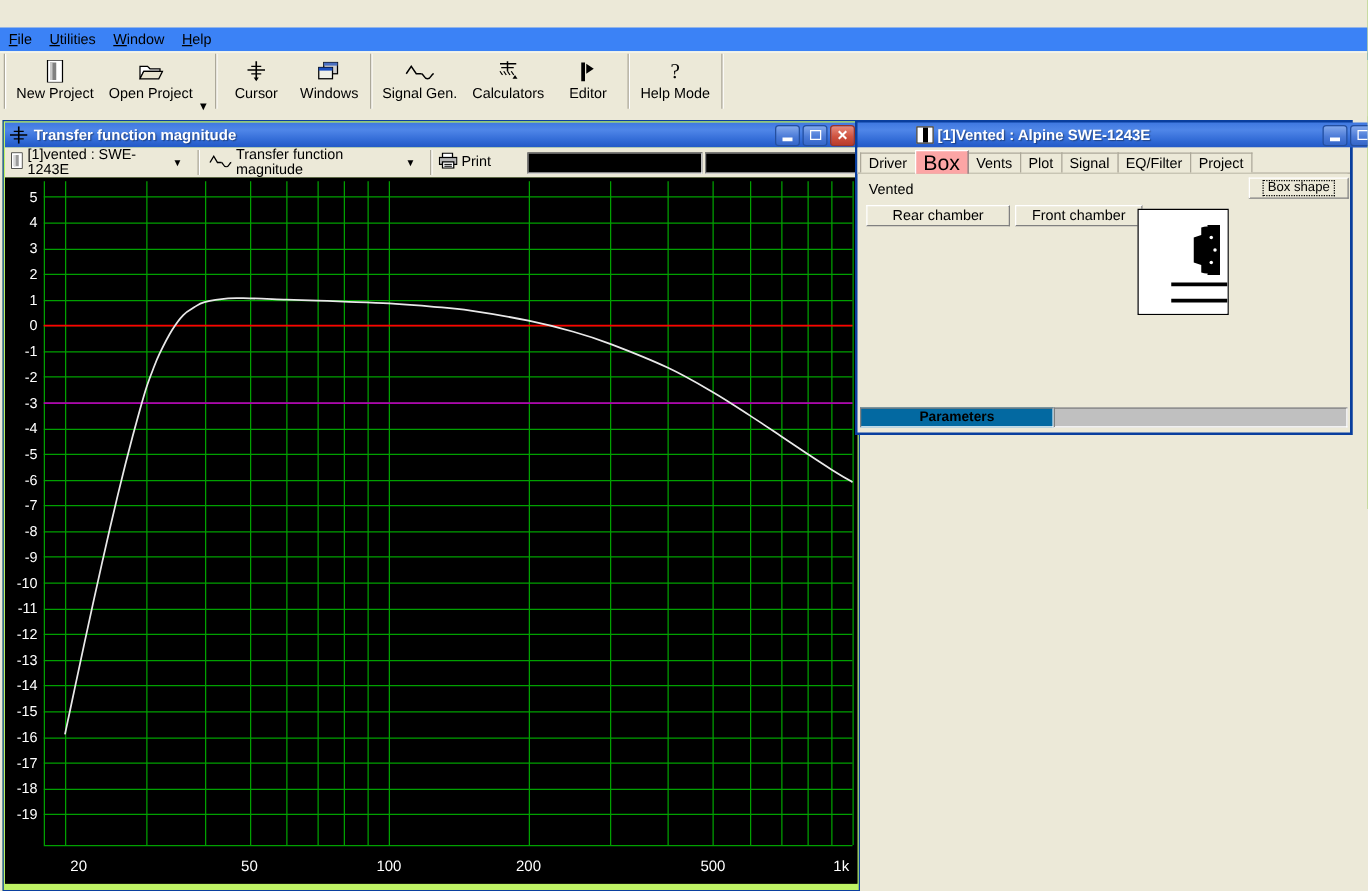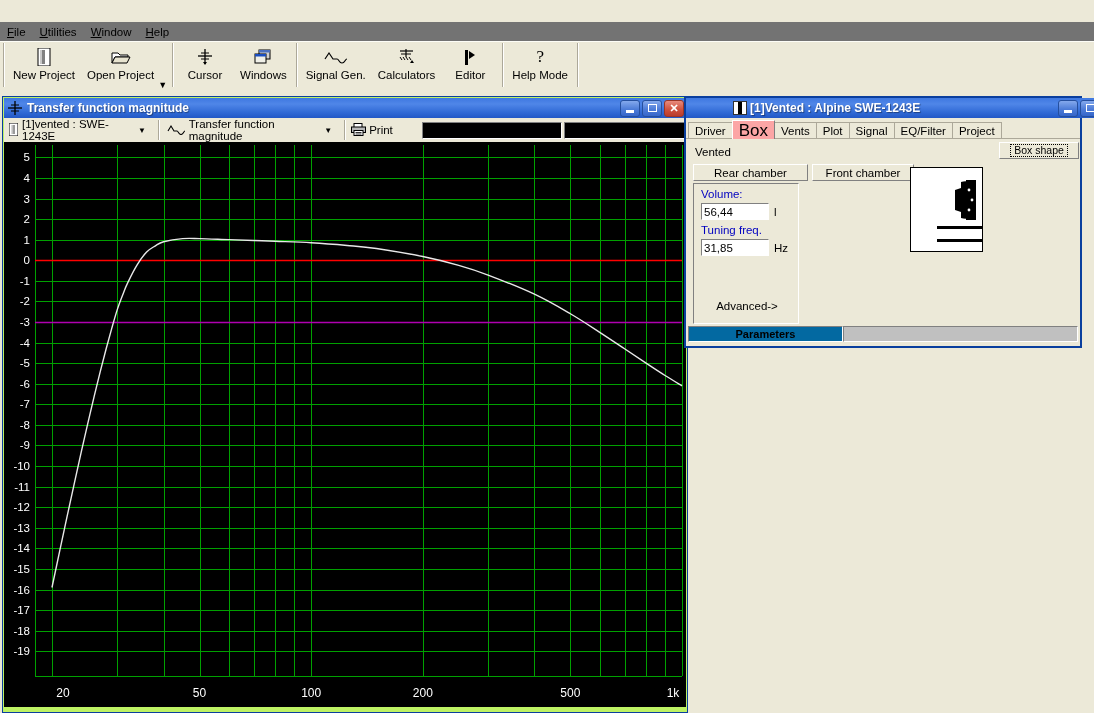--- a/index.html
+++ b/index.html
@@ -33,21 +33,21 @@
       radial-gradient(circle at 12px 10px,#e2e6ea 1.2px,transparent 1.4px);
     box-sizing:border-box;
   }
   #app-titlebar .ttl{
     color:#fff;font-weight:bold;font-size:12.5px;letter-spacing:.1px;
     text-shadow:1px 1px 1px rgba(0,0,0,.45);
   }
   
   #app-menubar{
     position:absolute;left:0;top:22px;width:1094px;height:19px;
-    background:#737373;
+    background:#3b82f6;
     display:flex;align-items:center;
     border-bottom:7px solid #0f766e;
   }
   #app-menubar .mi{
     padding:2px 7px 2px 7px;font-size:11.5px;color:#000;cursor:default;
   }
   #app-menubar .mi u{text-decoration:underline;}
   
   #app-toolbar{
     position:absolute;left:0;top:41px;width:1094px;height:51px;
@@ -497,33 +497,20 @@
 
       <div id="tabpane">
         <div class="namefield">Vented</div>
         <div class="boxshapebtn">
           <span>Box shape</span>
         </div>
 
         <div class="chamberbtn" id="rear-chamber-btn">Rear chamber</div>
         <div class="chamberbtn" id="front-chamber-btn">Front chamber</div>
 
-        <div class="groupbox">
-          <div style="position:absolute;left:7px;top:4px;" class="fldlabel">Volume:</div>
-          <div style="position:absolute;left:7px;top:19px;display:flex;align-items:center;">
-            <div class="txtinput">56,44</div>
-            <div class="unit">l</div>
-          </div>
-          <div style="position:absolute;left:7px;top:40px;" class="fldlabel">Tuning freq.</div>
-          <div style="position:absolute;left:7px;top:55px;display:flex;align-items:center;">
-            <div class="txtinput">31,85</div>
-            <div class="unit">Hz</div>
-          </div>
-          <div class="advanced" style="position:absolute;left:0;top:116px;width:106px;">Advanced-&gt;</div>
-        </div>
 
         <div id="boxpic">
           <svg width="71" height="83" viewBox="0 0 71 83">
             <rect x="0" y="0" width="71" height="83" fill="#fff"></rect>
             <path d="M50 14 q6 -2 9 1 l0 34 q-3 3 -9 1 l0 -6 l-6 -2 l0 -20 l6 -2 z" fill="#000"></path>
             <rect x="55" y="12" width="10" height="40" fill="#000"></rect>
             <ellipse cx="58" cy="22" rx="1.4" ry="1.4" fill="#fff"></ellipse>
             <ellipse cx="61" cy="32" rx="1.4" ry="1.4" fill="#fff"></ellipse>
             <ellipse cx="58" cy="42" rx="1.4" ry="1.4" fill="#fff"></ellipse>
             <rect x="26" y="58" width="45" height="3" fill="#000"></rect>

